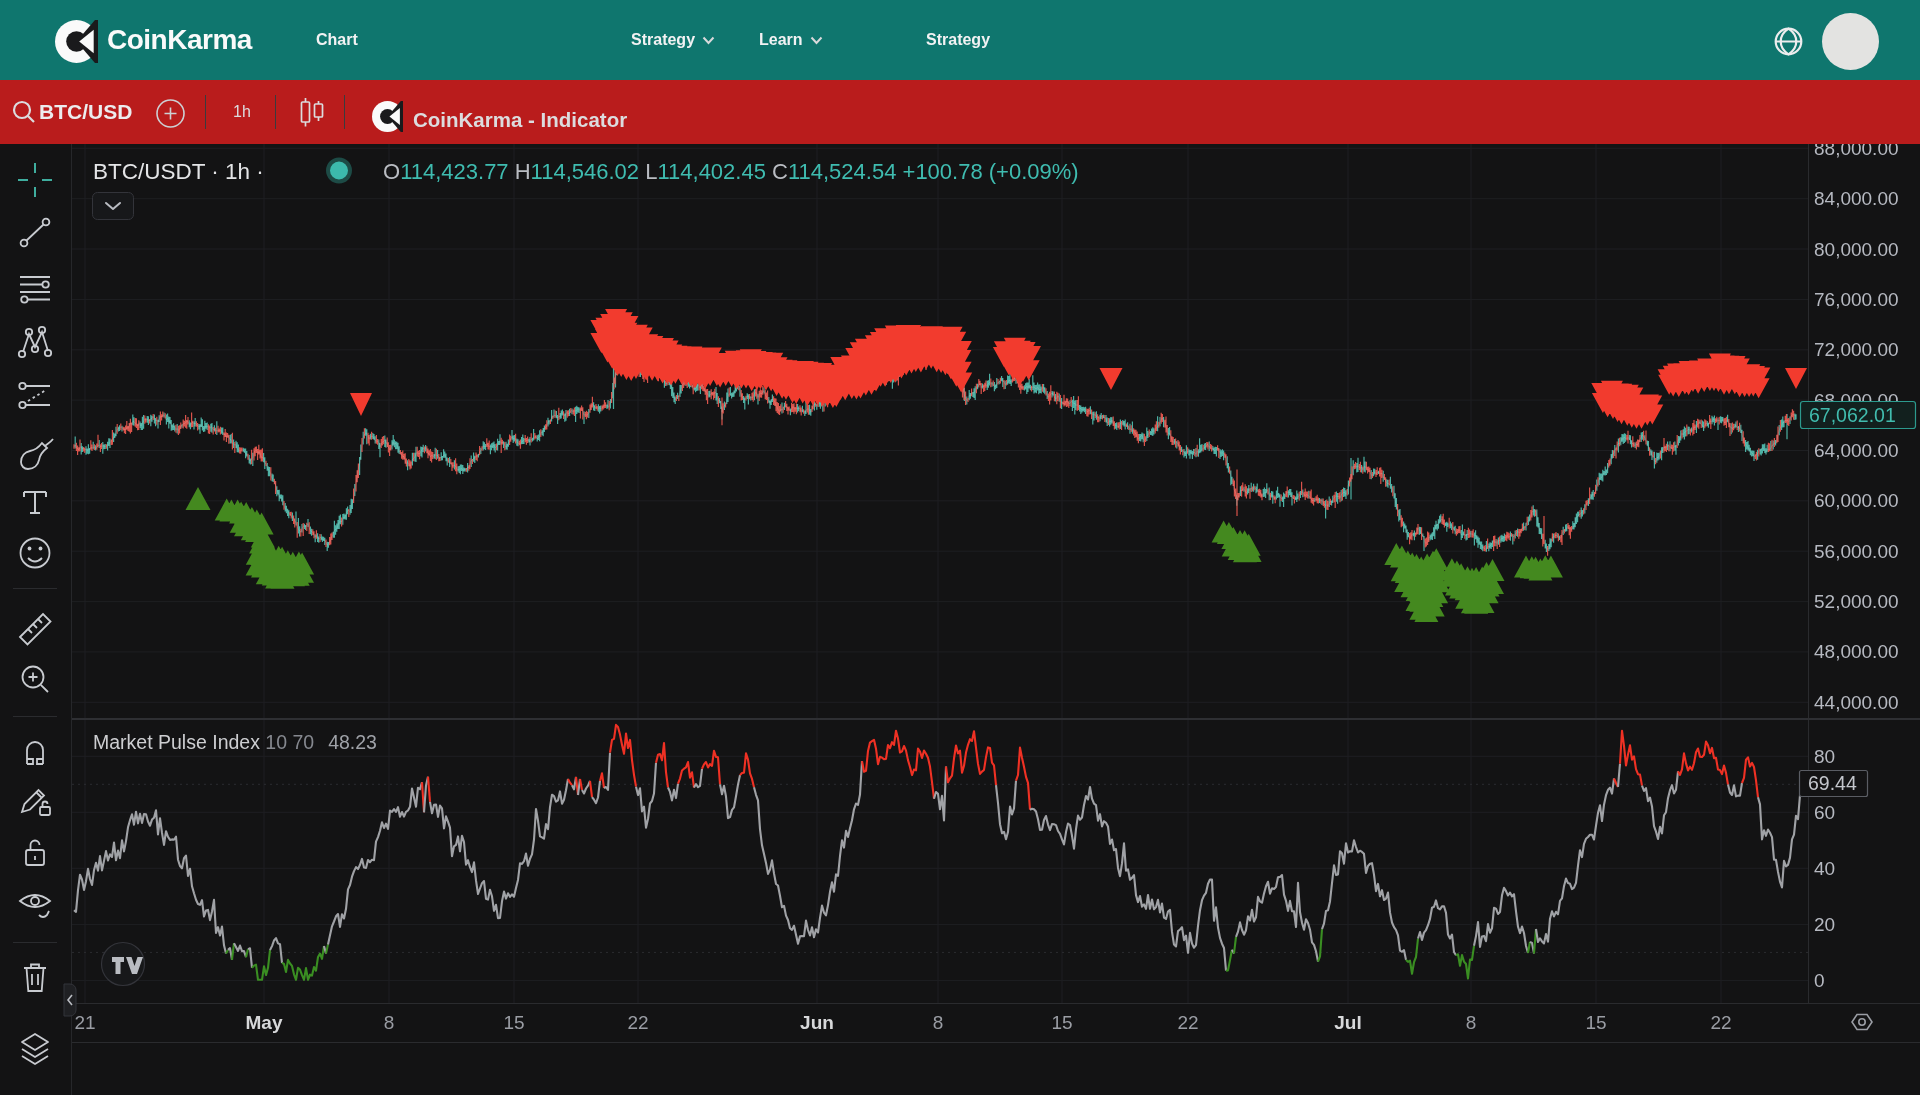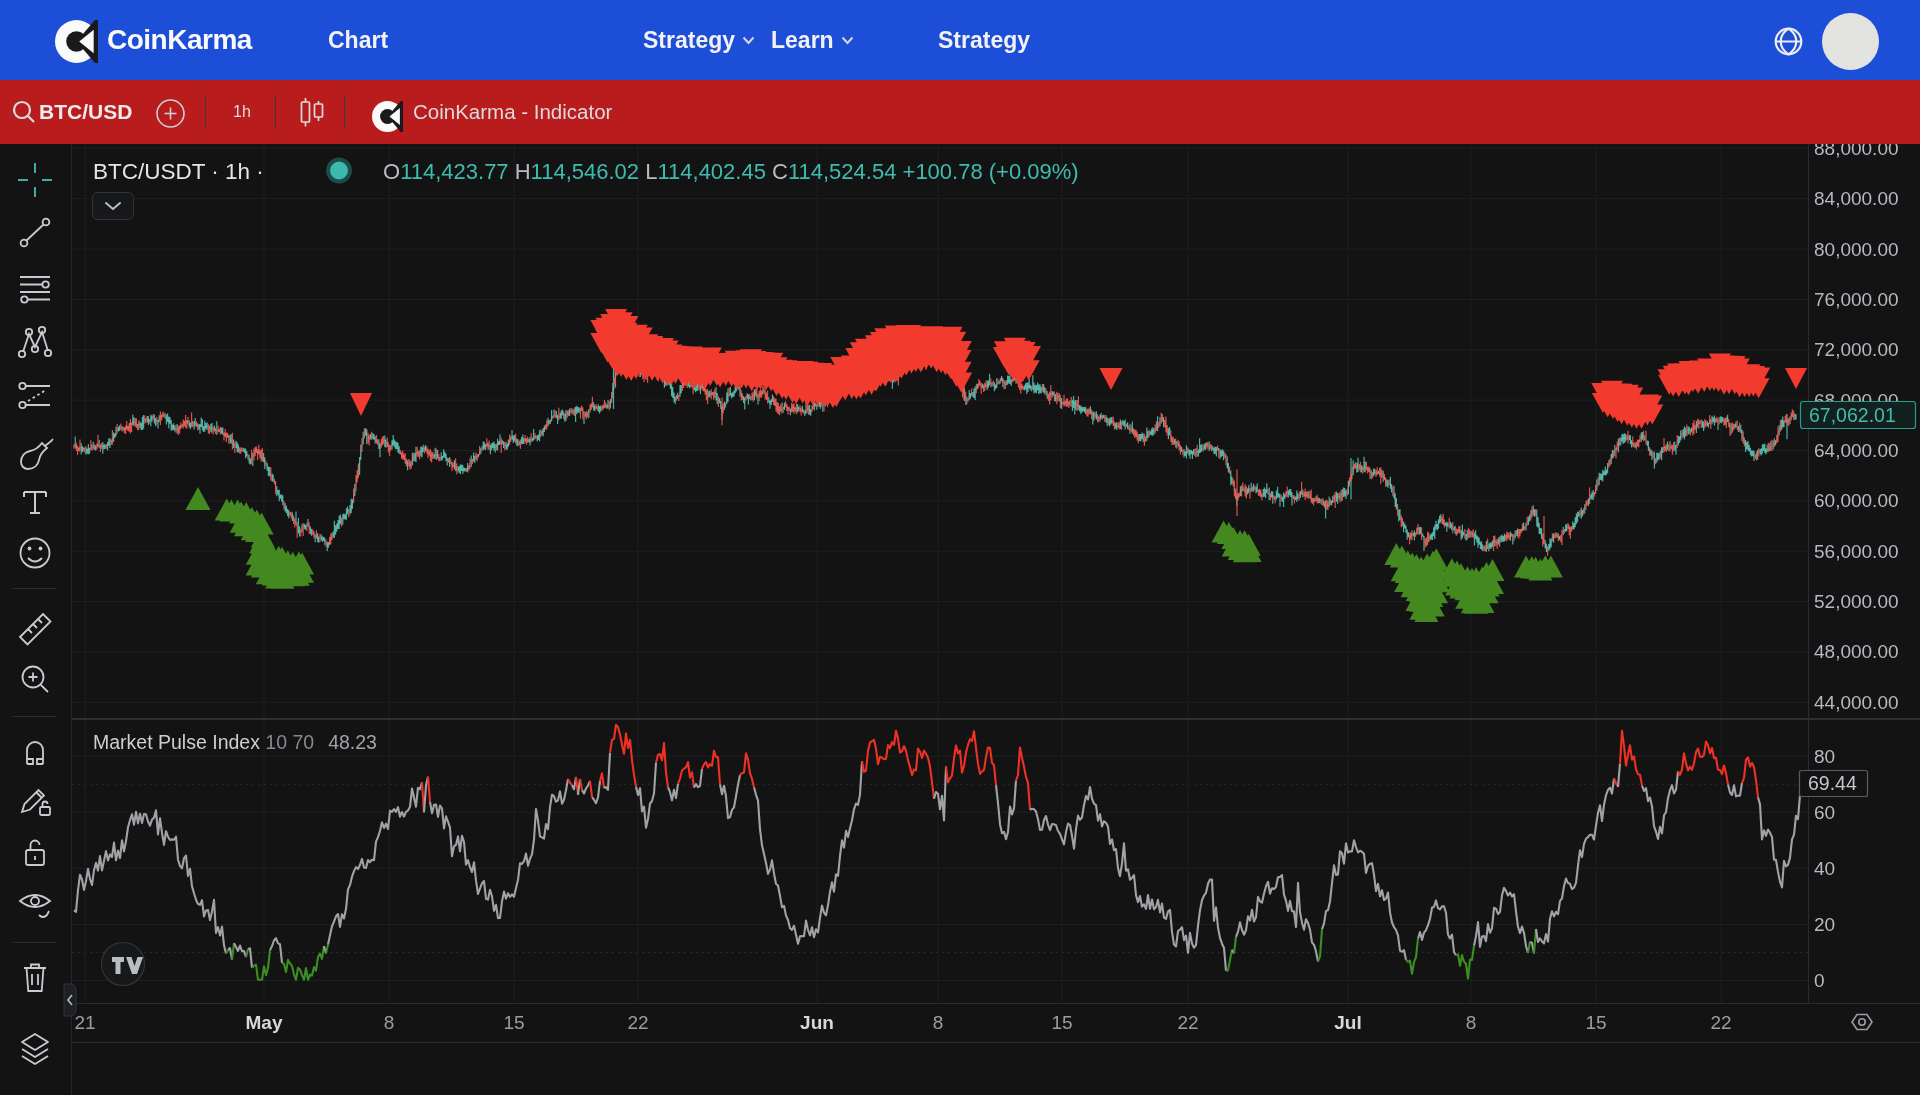--- a/index.html
+++ b/index.html
@@ -1,22 +1,22 @@
 <!DOCTYPE html>
 <html><head><meta charset="utf-8">
 <style>
   * { margin:0; padding:0; box-sizing:border-box; }
   html,body { width:1920px; height:1095px; background:#131314; overflow:hidden;
     font-family:"Liberation Sans", sans-serif; }
   .abs { position:absolute; }
   .nav { top:0; height:80px; display:flex; align-items:center;
-          color:#f2f2f3; font-size:23px; font-weight:bold;margin-left:12px; }
+          color:#f2f2f3; font-size:16px; font-weight:bold; }
 </style></head>
 <body>
-<div class="abs" style="left:0;top:0;width:1920px;height:84px;background:#1d4ed8;border-bottom:1px solid #28282b;">
+<div class="abs" style="left:0;top:0;width:1920px;height:84px;background:#0f766e;border-bottom:1px solid #28282b;">
   <svg class="abs" style="left:55px;top:20px" width="43" height="43" viewBox="0 0 43 43">
     <circle cx="21.5" cy="21.5" r="21.5" fill="#fafafa"></circle>
     <path d="M21.5 21.5 L43 -3.5 L43 46.5 Z" fill="#1a1a1c"></path>
     <circle cx="21.5" cy="21.5" r="10.3" fill="#1a1a1c"></circle>
     <path d="M24.2 21.5 L38.7 9.7 L38.7 33.3 Z" fill="#fafafa"></path>
   </svg>
   <div class="abs" style="left:107px;top:0;height:80px;display:flex;align-items:center;color:#fafafa;font-size:28px;font-weight:bold;letter-spacing:-0.5px;">CoinKarma</div>
   <div class="abs nav" style="left:316px;">Chart</div>
   <div class="abs nav" style="left:631px;">Strategy <svg width="13" height="9" viewBox="0 0 13 9" style="margin-left:7px">
         <path d="M1.5 1.5 L6.5 7 L11.5 1.5" stroke="#d9d9db" stroke-width="2" fill="none"></path>
@@ -55,21 +55,21 @@
         <rect x="14.5" y="7" width="8" height="13" rx="1"></rect>
     </g>
   </svg>
   <div class="abs" style="left:344px;top:15px;width:1px;height:34px;background:#3a3b3e;"></div>
   <svg class="abs" style="left:372px;top:21px" width="31" height="31" viewBox="0 0 43 43">
     <circle cx="21.5" cy="21.5" r="21.5" fill="#fafafa"></circle>
     <path d="M21.5 21.5 L43 -3.5 L43 46.5 Z" fill="#1a1a1c"></path>
     <circle cx="21.5" cy="21.5" r="10.3" fill="#1a1a1c"></circle>
     <path d="M24.2 21.5 L38.7 9.7 L38.7 33.3 Z" fill="#fafafa"></path>
   </svg>
-  <div class="abs" style="left:413px;top:0;height:64px;display:flex;align-items:center;color:#dcdcde;font-size:20.5px;">CoinKarma - Indicator</div>
+  <div class="abs" style="left:413px;top:8px;height:64px;display:flex;align-items:center;color:#dcdcde;font-size:20.5px;font-weight:bold;">CoinKarma - Indicator</div>
 </div>
 
 <svg class="abs" style="left:0;top:144px" width="1920" height="951" viewBox="0 144 1920 951" font-family="Liberation Sans, sans-serif">
 <rect x="0" y="144" width="1920" height="951" fill="#131314"></rect>
 <line x1="85" y1="144" x2="85" y2="1003" stroke="#1e1f22" stroke-width="1"></line>
 <line x1="264" y1="144" x2="264" y2="1003" stroke="#1e1f22" stroke-width="1"></line>
 <line x1="389" y1="144" x2="389" y2="1003" stroke="#1e1f22" stroke-width="1"></line>
 <line x1="514" y1="144" x2="514" y2="1003" stroke="#1e1f22" stroke-width="1"></line>
 <line x1="638" y1="144" x2="638" y2="1003" stroke="#1e1f22" stroke-width="1"></line>
 <line x1="817" y1="144" x2="817" y2="1003" stroke="#1e1f22" stroke-width="1"></line>

